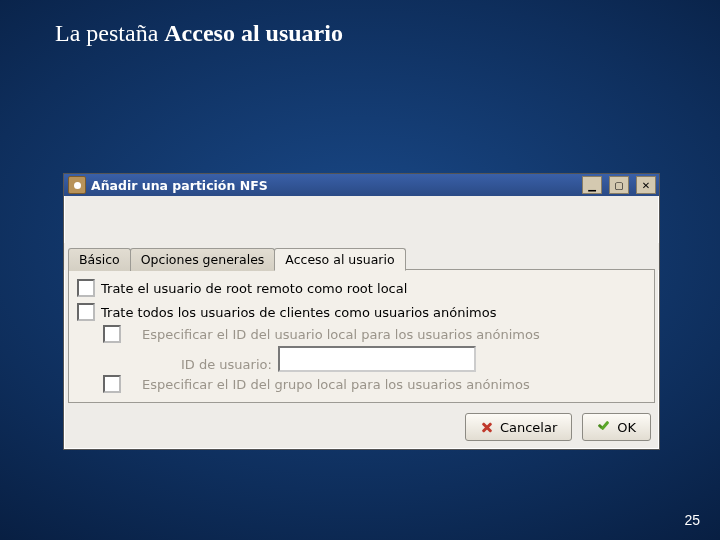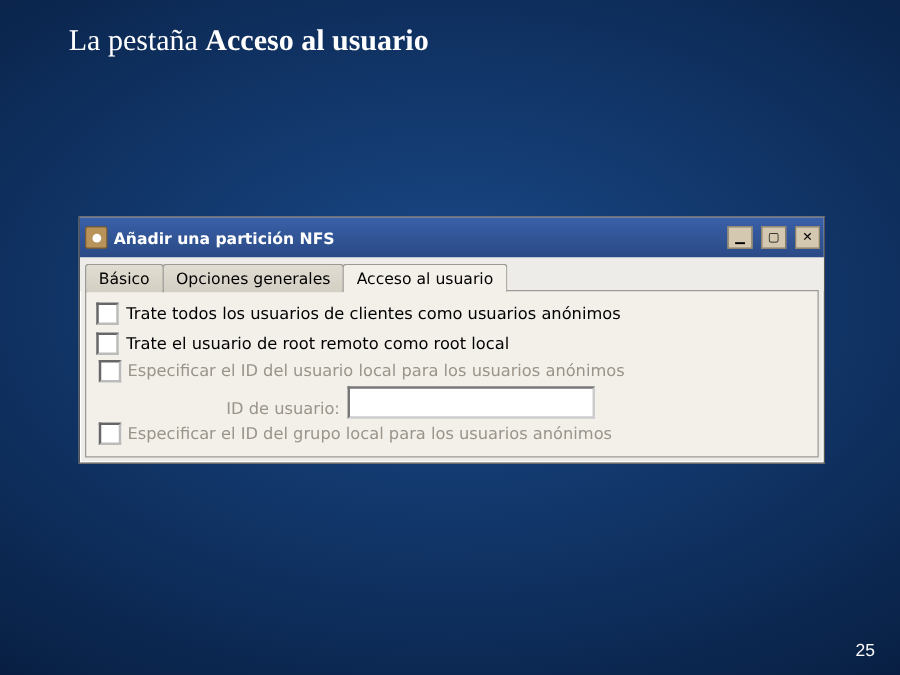--- a/index.html
+++ b/index.html
@@ -12,47 +12,47 @@
   .title2{font-size:31px;color:#000;text-align:center;margin-top:-2px;}
   .lead{font-size:24px;color:#fff;margin:20px 0 8px 55px;}
   .lead b{font-weight:bold;}
   .dialog{
     position:absolute;left:63px;top:173px;width:595px;
     background:#eeece8;border:1px solid #555;
     font-family:"DejaVu Sans","Liberation Sans",Arial,sans-serif;font-size:13px;color:#000;
     box-shadow:0 0 0 1px #fff inset;
   }
   .titlebar{
-    height:32px;background:linear-gradient(#3a60a8,#2a4a85);
+    height:22px;background:linear-gradient(#3a60a8,#2a4a85);
     display:flex;align-items:center;padding:0 3px 0 4px;color:#fff;gap:5px;
   }
   .titlebar .appicon{width:16px;height:16px;background:#b8935a;border:1px solid #7a5c2e;border-radius:2px;display:flex;align-items:center;justify-content:center;}
   .titlebar .appicon::before{content:"";width:7px;height:7px;background:#fff;border-radius:50%;}
   .titlebar .title{flex:1;font-weight:bold;font-size:12.5px;}
   .winbtn{width:18px;height:16px;background:#d4c9b0;border:1px solid #8a7e64;display:flex;align-items:center;justify-content:center;font-size:10px;color:#000;}
   .winbtn + .winbtn{margin-left:2px;}
-  .tabs{display:flex;padding:4px 4px 0 4px;gap:0;background:#eeece8;}
+  .tabs{display:flex;padding:4px 4px 0 4px;gap:0;background:#eeece8;margin-top:47px;}
   .tab{
     padding:3px 10px;border:1px solid #9c9a94;border-bottom:none;
     background:linear-gradient(#e2ddd2,#d4cfc3);border-top-left-radius:3px;border-top-right-radius:3px;
     font-size:12.5px;cursor:pointer;position:relative;top:1px;
   }
   .tab + .tab{margin-left:-1px;}
   .tab.active{background:#f3f0ea;z-index:2;border-bottom:1px solid #f3f0ea;}
   .panel{
     margin:0 4px 4px 4px;border:1px solid #9c9a94;border-top:1px solid #9c9a94;
     background:#f3f0ea;padding:6px 6px 8px 6px;
   }
   .panel.active-fix{border-top:1px solid #9c9a94;margin-top:-1px;}
   .row{display:flex;align-items:center;gap:6px;padding:3px 2px;font-size:13px;}
   .chk{
     width:14px;height:14px;border:2px inset #bbb;background:#fff;flex:none;
   }
   .disabled{color:#9a948a;}
-  .sublabel{display:flex;align-items:center;gap:5px;margin-left:4px;padding:1px 0;}
+  .sublabel{display:flex;align-items:center;gap:21px;margin-left:28px;padding:1px 0;}
   .fieldrow{display:flex;align-items:flex-end;margin-left:106px;padding:2px 0;}
   .fieldrow label{font-size:13px;color:#9a948a;margin-right:6px;}
   .txt{
     width:190px;height:20px;border:2px inset #ccc;background:#fff;
   }
   .buttons{display:flex;justify-content:flex-end;gap:10px;padding:6px 8px 8px 0;}
   .btn{
     height:26px;padding:0 14px;border:1px solid #8c8a83;border-radius:3px;
     background:linear-gradient(#fdfbf6,#e2ddd2);display:flex;align-items:center;gap:6px;
     font-size:13px;cursor:pointer;
@@ -99,38 +99,48 @@
 
     <div class="tabs">
       <div class="tab">Básico</div>
       <div class="tab">Opciones generales</div>
       <div class="tab active">Acceso al usuario</div>
     </div>
 
     <div class="panel active-fix">
       <div class="row">
         <div class="chk"></div>
-        <span>Trate todos los usuarios de clientes como usuarios anónimos</span>
+        <span>Trate el usuario de root remoto como root local</span>
       </div>
       <div class="row">
         <div class="chk"></div>
-        <span>Trate el usuario de root remoto como root local</span>
+        <span>Trate todos los usuarios de clientes como usuarios anónimos</span>
       </div>
 
       <div class="sublabel disabled">
         <div class="chk"></div>
         <span>Especificar el ID del usuario local para los usuarios anónimos</span>
       </div>
       <div class="fieldrow">
         <label>ID de usuario:</label>
         <input class="txt" type="text" disabled="" value="" style="">
       </div>
 
       <div class="sublabel disabled">
         <div class="chk"></div>
         <span>Especificar el ID del grupo local para los usuarios anónimos</span>
       </div>
     </div>
 
+    <div class="buttons">
+      <div class="btn">
+        <span class="icon-cancel"></span>
+        <span>Cancelar</span>
+      </div>
+      <div class="btn">
+        <span class="icon-ok"></span>
+        <span>OK</span>
+      </div>
+    </div>
   </div>
 
   <div class="pagenum">25</div>
 </div>
 
 </body></html>

